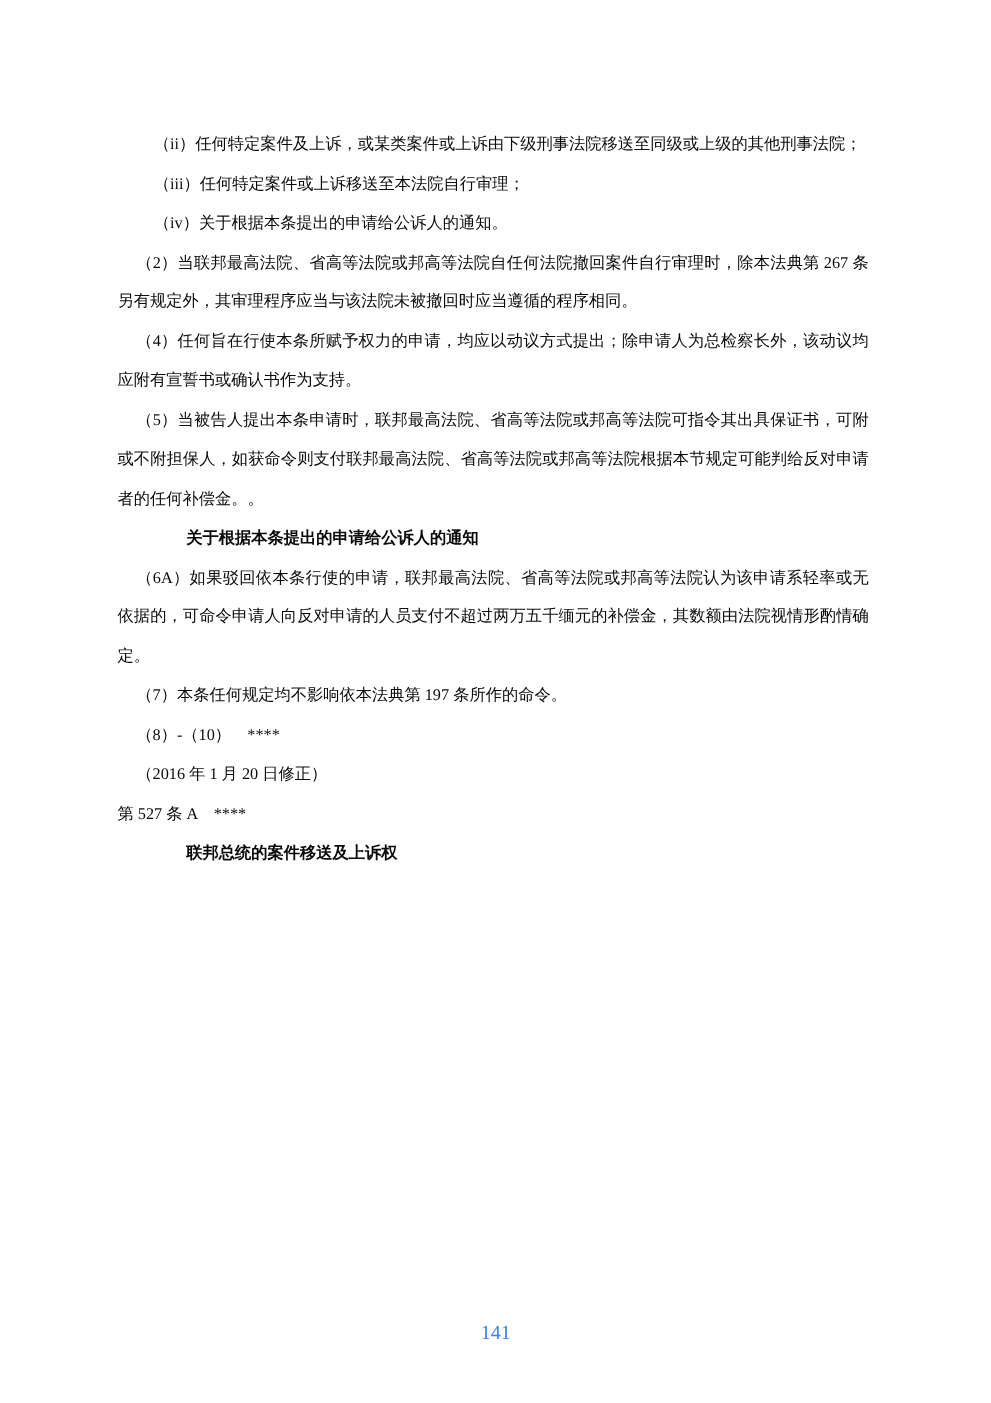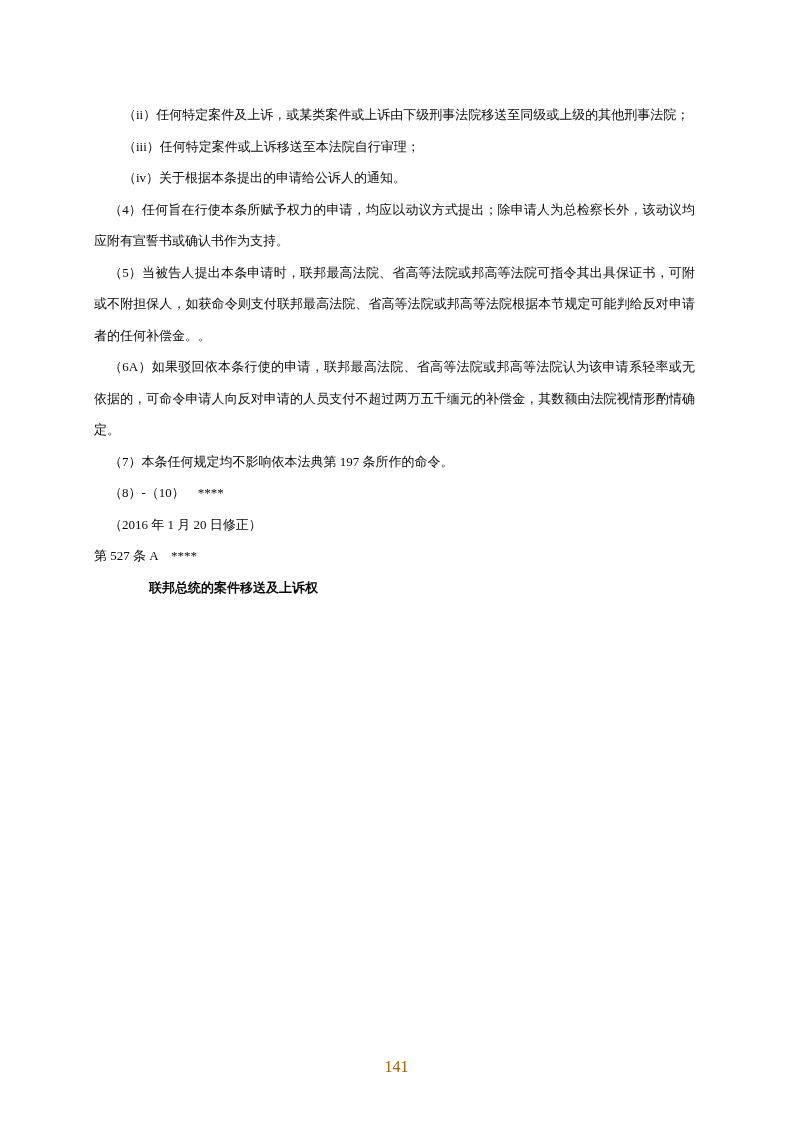--- a/index.html
+++ b/index.html
@@ -26,32 +26,34 @@
   .p-sub   { text-indent: 29px; }   
   .p-num   { text-indent: 15px; }   
   .p-head  { font-weight: 700; text-indent: 55px; text-align: left; }
   .p-plain { text-indent: 0; }      
   .page-number {
     position: absolute;
     left: 0; right: 0;
     bottom: 46px;
     text-align: center;
     font-size: 16px;
-    color: #a16207;
+    color: #3b82f6;
   }
 </style>
 </head>
 <body>
 
 <div class="text-block">
   <p class="p-sub">（ii）任何特定案件及上诉，或某类案件或上诉由下级刑事法院移送至同级或上级的其他刑事法院；</p>
   <p class="p-sub">（iii）任何特定案件或上诉移送至本法院自行审理；</p>
   <p class="p-sub">（iv）关于根据本条提出的申请给公诉人的通知。</p>
+  <p class="p-num">（2）当联邦最高法院、省高等法院或邦高等法院自任何法院撤回案件自行审理时，除本法典第 267 条另有规定外，其审理程序应当与该法院未被撤回时应当遵循的程序相同。</p>
   <p class="p-num">（4）任何旨在行使本条所赋予权力的申请，均应以动议方式提出；除申请人为总检察长外，该动议均应附有宣誓书或确认书作为支持。</p>
   <p class="p-num">（5）当被告人提出本条申请时，联邦最高法院、省高等法院或邦高等法院可指令其出具保证书，可附或不附担保人，如获命令则支付联邦最高法院、省高等法院或邦高等法院根据本节规定可能判给反对申请者的任何补偿金。。</p>
+  <p class="p-head">关于根据本条提出的申请给公诉人的通知</p>
   <p class="p-num">（6A）如果驳回依本条行使的申请，联邦最高法院、省高等法院或邦高等法院认为该申请系轻率或无依据的，可命令申请人向反对申请的人员支付不超过两万五千缅元的补偿金，其数额由法院视情形酌情确定。</p>
   <p class="p-num">（7）本条任何规定均不影响依本法典第 197 条所作的命令。</p>
   <p class="p-num">（8）-（10）　****</p>
   <p class="p-num">（2016 年 1 月 20 日修正）</p>
   <p class="p-plain">第 527 条 A　****</p>
   <p class="p-head">联邦总统的案件移送及上诉权</p>
 </div>
 
 <div class="page-number">141</div>
 

